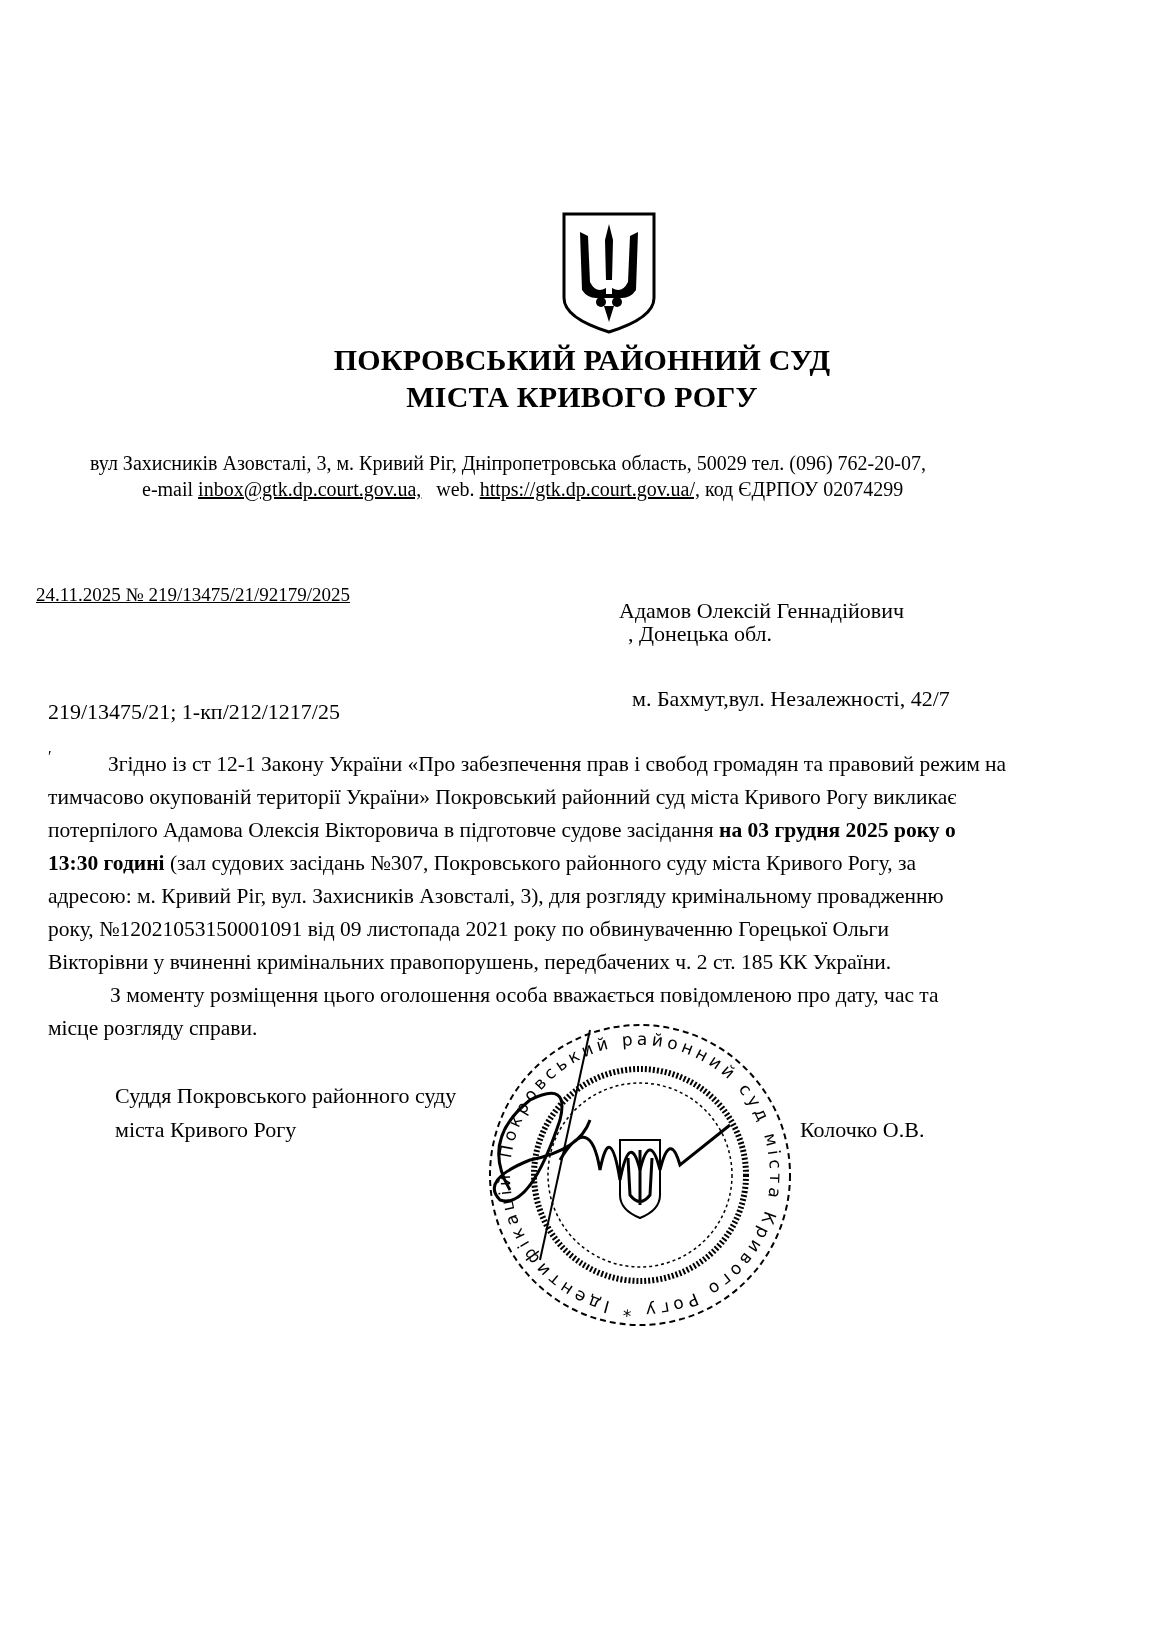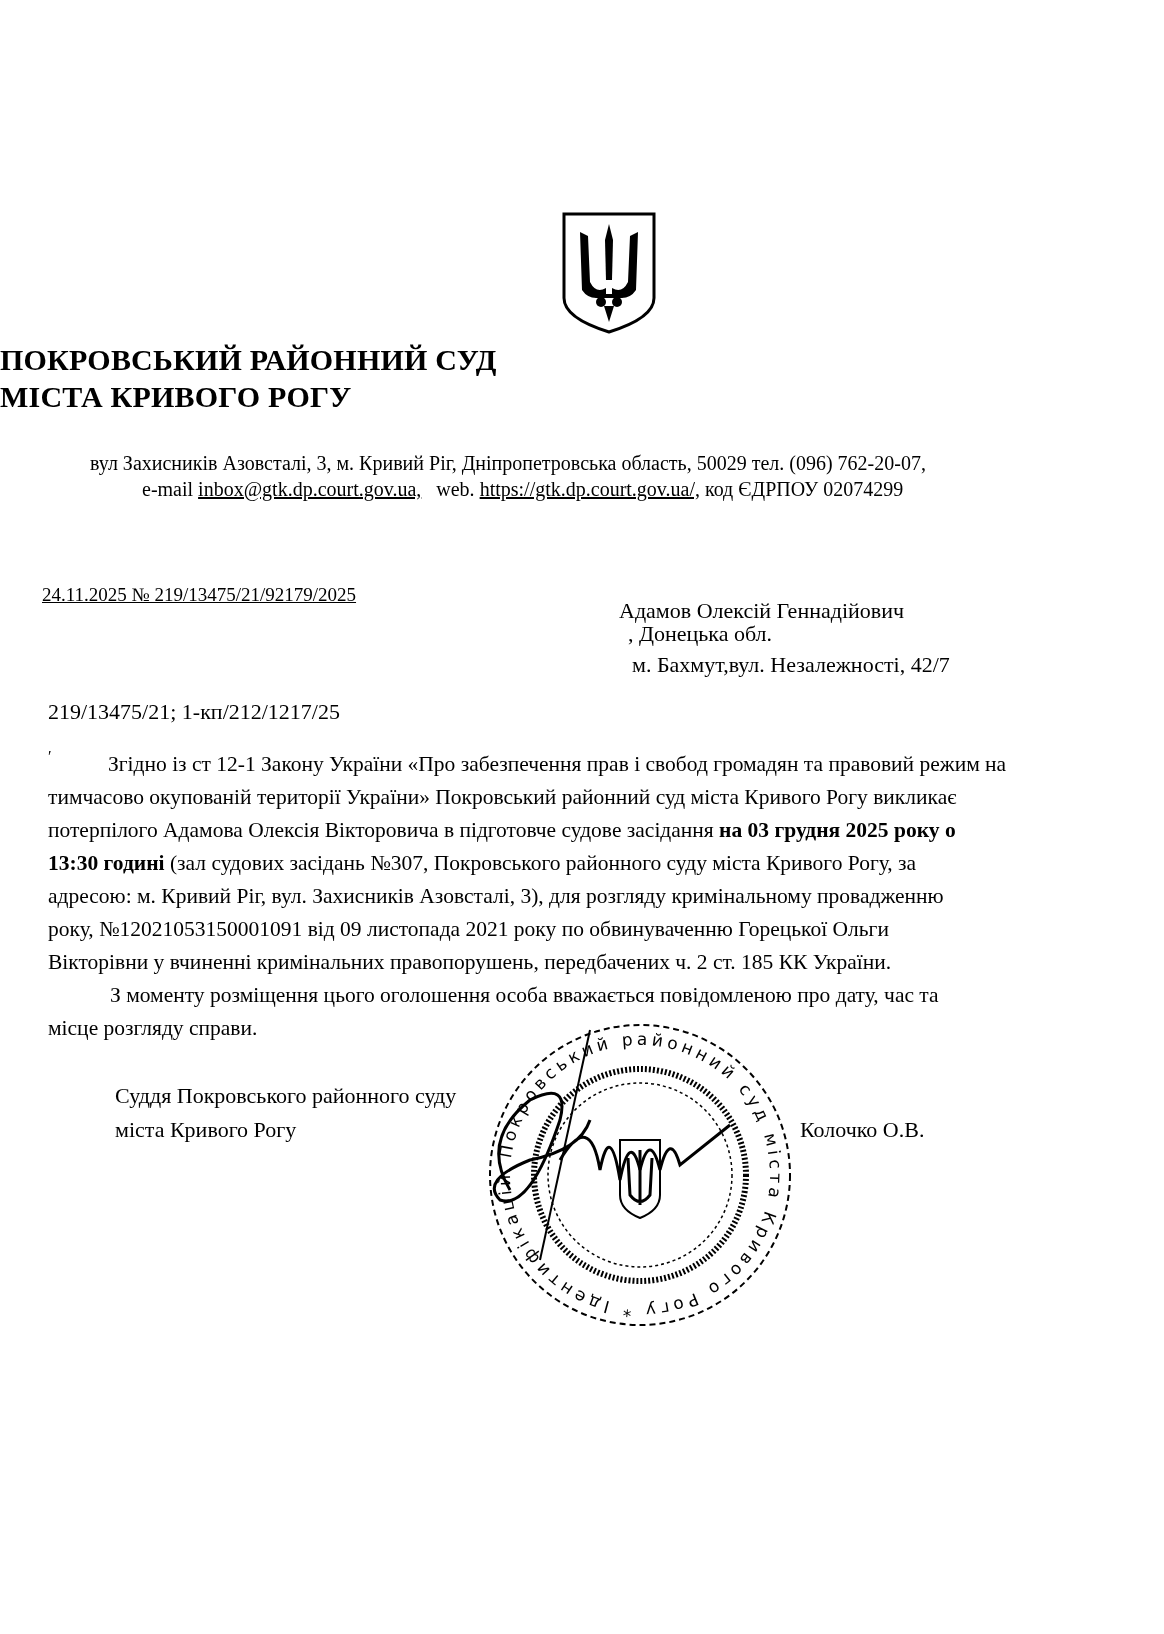--- a/index.html
+++ b/index.html
@@ -4,35 +4,35 @@
   <style>
     html, body { margin: 0; padding: 0; background: #ffffff; }
     body {
       width: 1164px; height: 1634px; position: relative; overflow: hidden;
       font-family: "Liberation Serif", "DejaVu Serif", serif;
       color: #000;
     }
     .abs { position: absolute; white-space: nowrap; }
     .emblem { left: 560px; top: 210px; width: 98px; height: 126px; }
     .court-title {
-      left: 0; width: 1164px; text-align: left;
+      left: 0; width: 1164px; text-align: center;
       font-weight: bold; font-size: 30px; letter-spacing: 0.2px;
     }
     .t1 { top: 343px; }
     .t2 { top: 380px; }
     .contacts { font-size: 20px; }
     .c1 { left: 90px; top: 452px; }
     .c2 { left: 142px; top: 478px; }
     .u { text-decoration: underline; }
-    .reg { left: 42px; top: 584px; font-size: 19px; text-decoration: underline; text-align: center; }
+    .reg { left: 36px; top: 584px; font-size: 19px; text-decoration: underline; text-align: center; }
     .case { left: 48px; top: 699px; font-size: 22px; }
     .addr { font-size: 22px; }
     .a1 { left: 619px; top: 589px; margin-top: 9px; }
     .a2 { left: 628px; top: 621px; }
-    .a3 { left: 632px; top: 652px; }
+    .a3 { left: 632px; top: 686px; }
     .para {
       left: 48px; top: 748px; width: 1116px; font-size: 21.5px; line-height: 33px;
       white-space: normal;
     }
     .line { white-space: nowrap; overflow: hidden; display: block; }
     .indent { padding-left: 60px; }
     .indent2 { padding-left: 62px; }
     b { font-weight: bold; }
     .sig { font-size: 22px; }
     .s1 { left: 115px; top: 1083px; }

